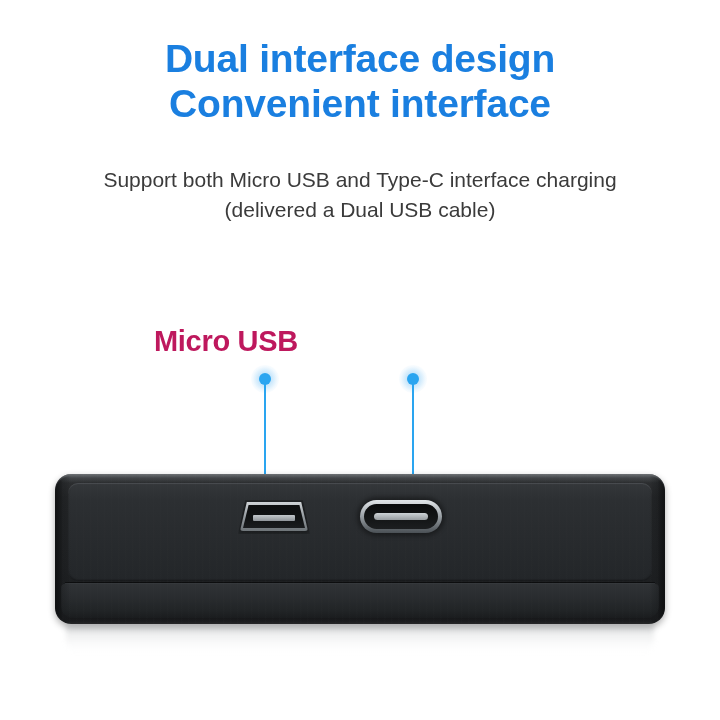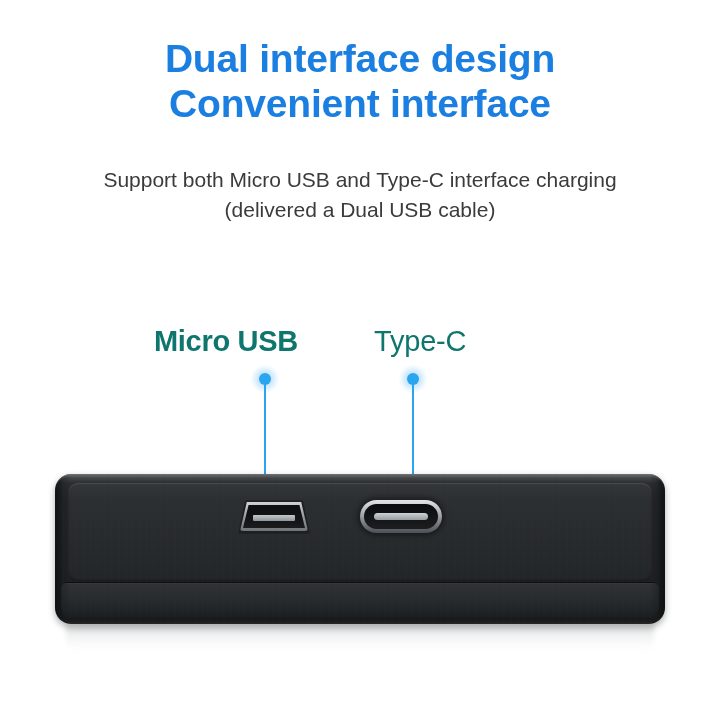--- a/index.html
+++ b/index.html
@@ -46,21 +46,21 @@
     color: #3b3b3b;
     font-size: 21px;
     font-weight: normal;
     line-height: 30px;
   }
   .subtitle .sub-line { display: block; }
 
   
   .callout-label {
     position: absolute;
-    color: #0f766e;
+    color: #be185d;
     font-size: 29px;
     white-space: nowrap;
   }
   .callout-label.micro {
     left: 154px;
     top: 325px;
     font-weight: bold;
     letter-spacing: -0.3px;
   }
   .callout-label.typec {
@@ -337,21 +337,20 @@
     <span class="hl-line">Dual interface design</span>
     <span class="hl-line">Convenient interface</span>
   </div>
 
   <div class="subtitle">
     <span class="sub-line">Support both Micro USB and Type-C interface charging</span>
     <span class="sub-line">(delivered a Dual USB cable)</span>
   </div>
 
   <div class="callout-label micro">Micro USB</div>
-  <div class="callout-label typec">Type-C</div>
 
   <div class="marker" id="marker-micro">
     <div class="glow"></div>
     <div class="lead"></div>
     <div class="dot"></div>
     <div class="tip"></div>
   </div>
 
   <div class="marker" id="marker-typec">
     <div class="glow"></div>

